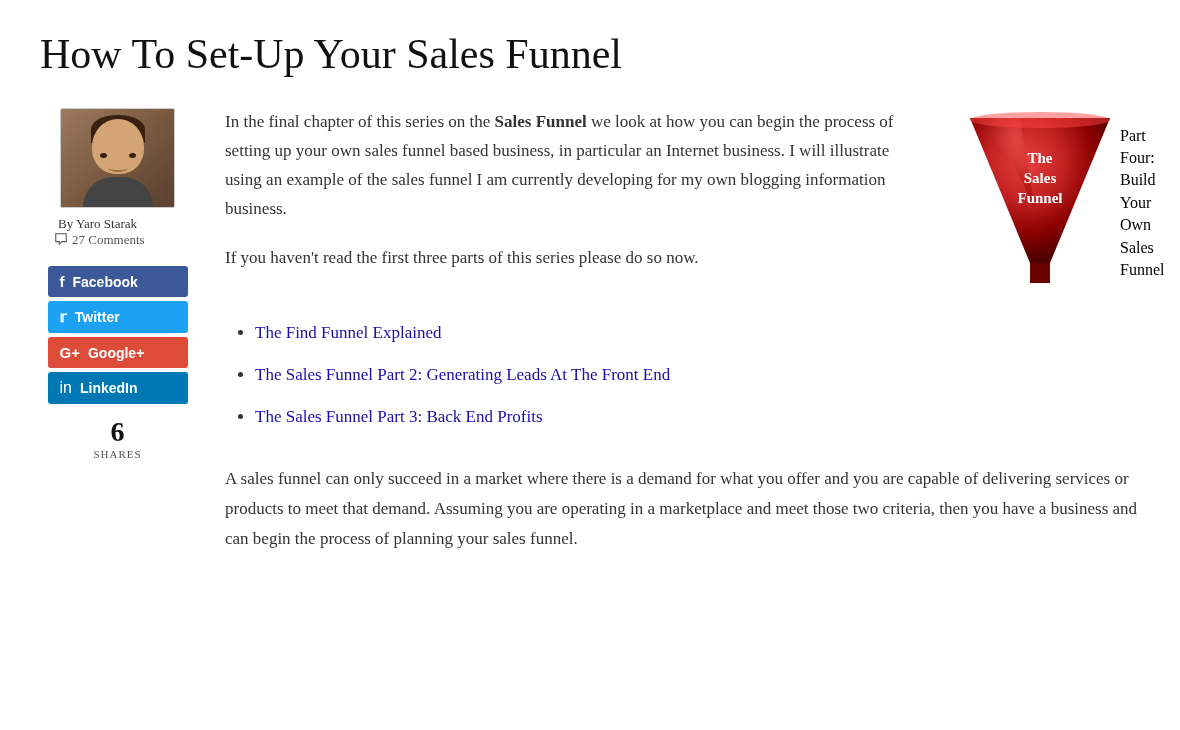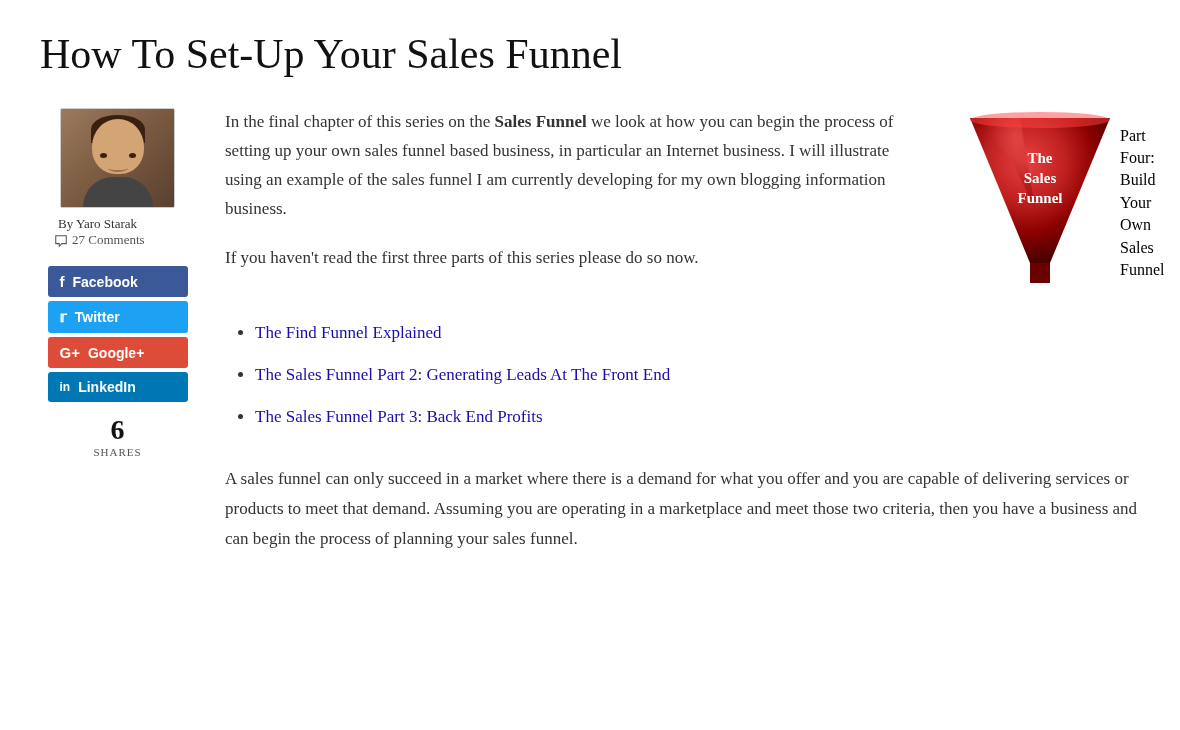--- a/index.html
+++ b/index.html
@@ -122,21 +122,21 @@
       color: #333;
       width: 100%;
       text-align: left;
       padding-left: 18px;
     }
 
     .comments-link {
       font-size: 13px;
       color: #555;
       display: flex;
-      align-items: flex-end;
+      align-items: flex-start;
       gap: 4px;
       margin-bottom: 18px;
       width: 100%;
       padding-left: 14px;
       cursor: pointer;
     }
     .comments-link svg {
       width: 14px;
       height: 14px;
     }
@@ -313,21 +313,21 @@
       </button>
       <button class="social-btn twitter">
         <span class="social-icon">𝕣</span>
         <span>Twitter</span>
       </button>
       <button class="social-btn googleplus">
         <span class="social-icon">G+</span>
         <span>Google+</span>
       </button>
       <button class="social-btn linkedin">
-        <span class="social-icon" style="font-size:12px;font-weight:bold;">in</span>
+        <span class="social-icon" style="font-size:16px;font-weight:normal;">in</span>
         <span>LinkedIn</span>
       </button>
     </div>
 
     <div class="shares-count">
       <span class="shares-number">6</span>
       <span class="shares-label">SHARES</span>
     </div>
   </div>
 

